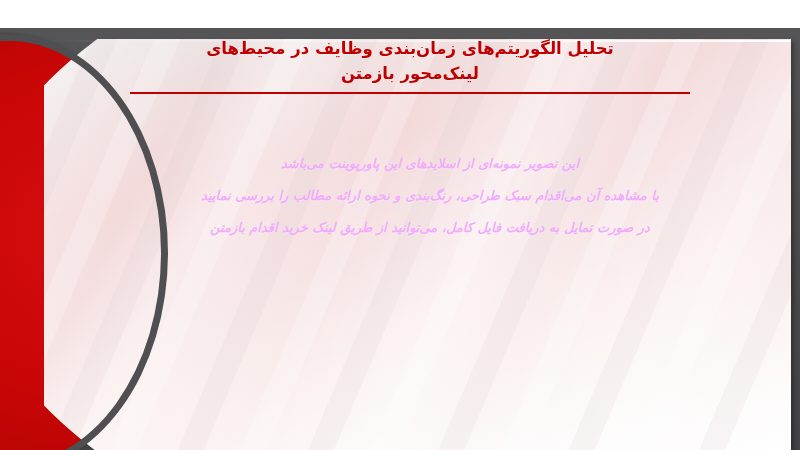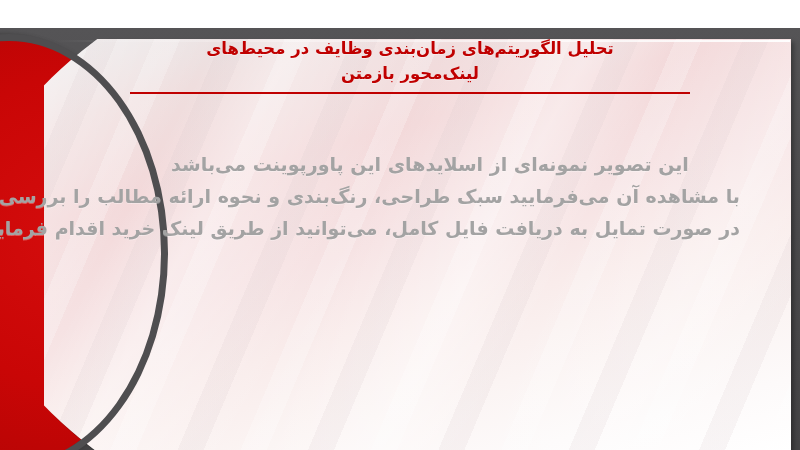--- a/index.html
+++ b/index.html
@@ -169,26 +169,27 @@
   }
 
   .body-block {
     position: absolute;
     top: 120px;
     right: 60px;
     left: 120px;
     text-align: center;
   }
   .body-line {
-    color: #a3a3a3;
-    font-size: 19px;
+    color: #f0abfc;
+    font-size: 13px;
     font-weight: bold;
     line-height: 32px;
     white-space: nowrap;
     text-shadow: 0 1px 0 rgba(255,255,255,0.3);
+    font-style: italic;
   }
   .body-line.l1 { text-align: center; }
   .body-line.l2 { text-align: center; }
   .body-line.l3 { text-align: center; }
 </style>
 </head>
 <body>
 
 <div id="slide">
 
@@ -207,18 +208,18 @@
   <div class="content">
 
     <div class="title-block">
       <div class="title-line">تحلیل الگوریتم‌های زمان‌بندی وظایف در محیط‌های</div>
       <div class="title-line">لینک‌محور بازمتن</div>
       <div class="title-rule"></div>
     </div>
 
     <div class="body-block">
       <div class="body-line l1">این تصویر نمونه‌ای از اسلایدهای این پاورپوینت می‌باشد</div>
-      <div class="body-line l2">با مشاهده آن می‌فرمایید سبک طراحی، رنگ‌بندی و نحوه ارائه مطالب را بررسی نمایید</div>
-      <div class="body-line l3">در صورت تمایل به دریافت فایل کامل، می‌توانید از طریق لینک خرید اقدام فرمایید</div>
+      <div class="body-line l2">با مشاهده آن می‌اقدام سبک طراحی، رنگ‌بندی و نحوه ارائه مطالب را بررسی نمایید</div>
+      <div class="body-line l3">در صورت تمایل به دریافت فایل کامل، می‌توانید از طریق لینک خرید اقدام بازمتن</div>
     </div>
 
   </div>
 </div>
 
 </body></html>

